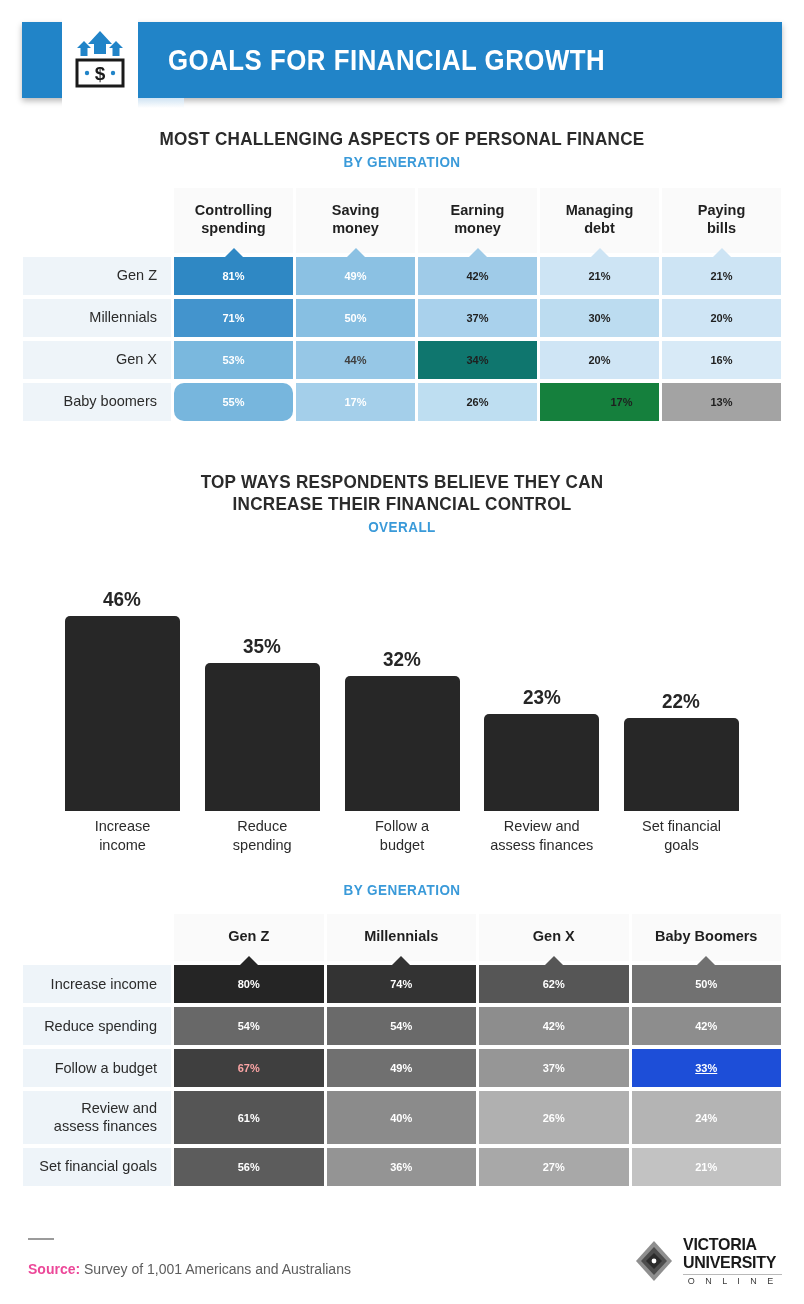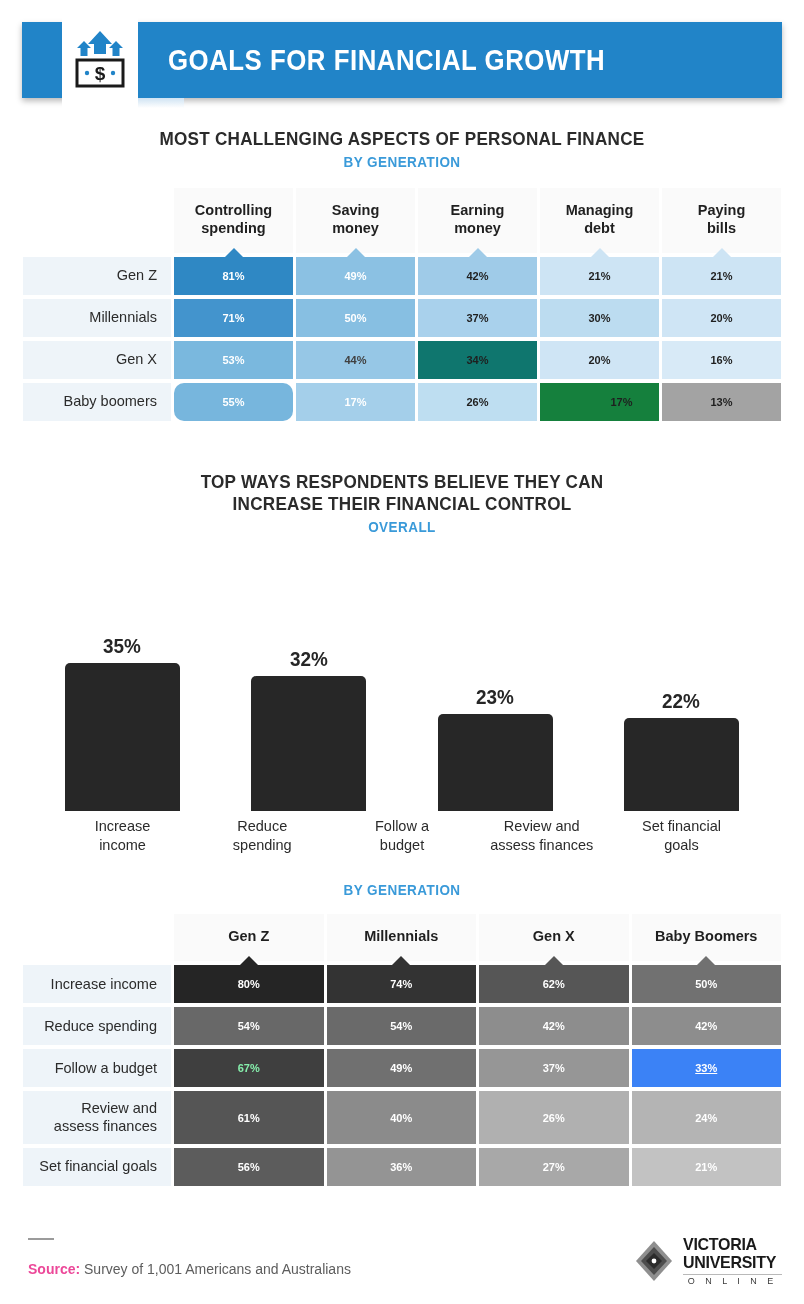--- a/index.html
+++ b/index.html
@@ -327,20 +327,24 @@
 
 <div style="margin-top:46px;">
   <div class="sec-title">TOP WAYS RESPONDENTS BELIEVE THEY CAN</div>
   <div class="sec-title">INCREASE THEIR FINANCIAL CONTROL</div>
   <div class="sec-sub">OVERALL</div>
 </div>
 
 <div style="margin-top:16px;">
   <div class="barchart" id="barchart">
       <div class="barcol">
+        <div class="barval">46%</div>
+        <div class="bar" style="height: 195px; background: rgb(39, 39, 39);"></div>
+      </div>
+      <div class="barcol">
         <div class="barval">35%</div>
         <div class="bar" style="height: 148.37px; background: rgb(39, 39, 39);"></div>
       </div>
       <div class="barcol">
         <div class="barval">32%</div>
         <div class="bar" style="height: 135.652px; background: rgb(39, 39, 39);"></div>
       </div>
       <div class="barcol">
         <div class="barval">23%</div>
         <div class="bar" style="height: 97.5px; background: rgb(39, 39, 39);"></div>
@@ -412,24 +416,24 @@
           </td>
           <td class="val" style="background: rgb(104, 104, 104); color: rgb(255, 255, 255); --notch: #686868;">54%</td>
           <td class="val" style="background: rgb(106, 106, 106); color: rgb(255, 255, 255); --notch: #6a6a6a;">54%</td>
           <td class="val" style="background: rgb(141, 141, 141); color: rgb(255, 255, 255); --notch: #8d8d8d;">42%</td>
           <td class="val" style="background: rgb(141, 141, 141); color: rgb(255, 255, 255); --notch: #8d8d8d;">42%</td>
         </tr>
         <tr>
           <td class="rowlabel">
             <div>Follow a budget</div>
           </td>
-          <td class="val" style="background: rgb(63, 63, 63); color: #86efac; margin-left: 32px; --notch: #3f3f3f;">67%</td>
+          <td class="val" style="background: rgb(63, 63, 63); color: #fca5a5; margin-left: 32px; --notch: #3f3f3f;">67%</td>
           <td class="val" style="background: rgb(112, 112, 112); color: rgb(255, 255, 255); --notch: #707070;">49%</td>
           <td class="val" style="background: rgb(150, 150, 150); color: rgb(255, 255, 255); --notch: #969696;">37%</td>
-          <td class="val" style="background: #3b82f6; color: rgb(255, 255, 255); text-decoration: underline; --notch: #a0a0a0;">33%</td>
+          <td class="val" style="background: #1d4ed8; color: rgb(255, 255, 255); text-decoration: underline; --notch: #a0a0a0;">33%</td>
         </tr>
         <tr>
           <td class="rowlabel">
             <div>Review and</div>
             <div>assess finances</div>
           </td>
           <td class="val" style="background: rgb(85, 85, 85); color: rgb(255, 255, 255); --notch: #555555;">61%</td>
           <td class="val" style="background: rgb(139, 139, 139); color: rgb(255, 255, 255); --notch: #8b8b8b;">40%</td>
           <td class="val" style="background: rgb(176, 176, 176); color: rgb(255, 255, 255); --notch: #b0b0b0;">26%</td>
           <td class="val" style="background: rgb(180, 180, 180); color: rgb(255, 255, 255); --notch: #b4b4b4;">24%</td>

